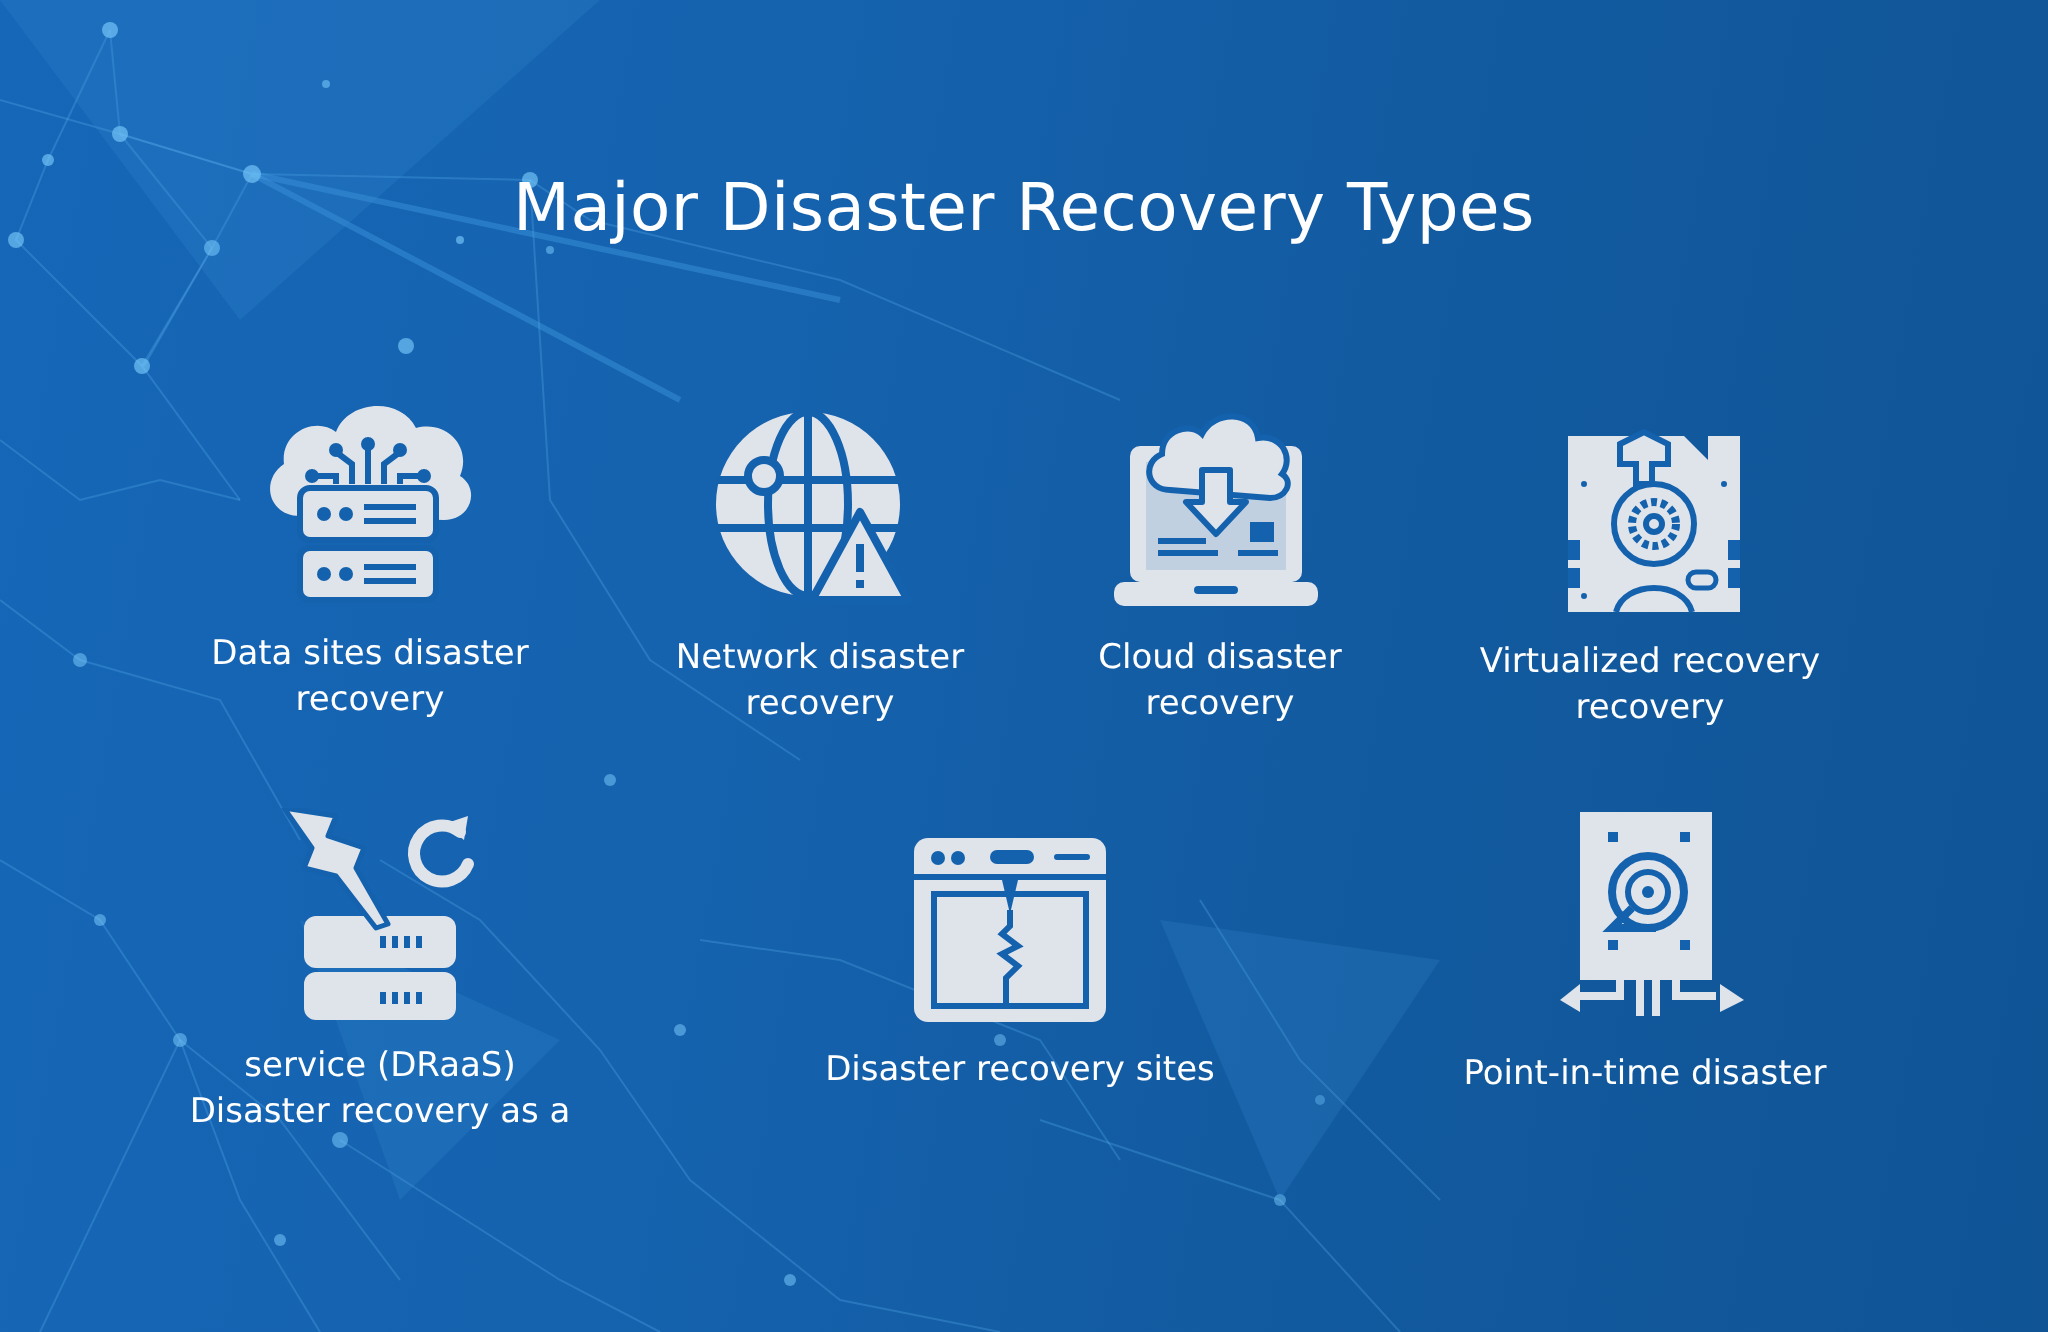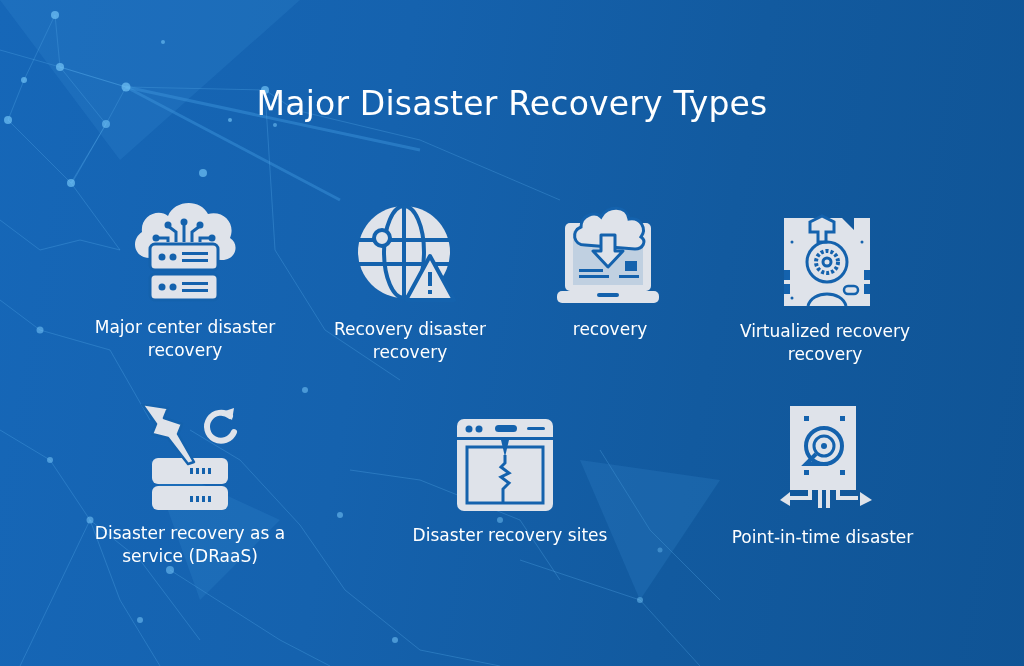--- a/index.html
+++ b/index.html
@@ -110,61 +110,62 @@
           <circle cx="45" cy="61" r="3.5"></circle>
           <circle cx="34" cy="91" r="3.5"></circle>
           <circle cx="45" cy="91" r="3.5"></circle>
         <rect x="54" y="56" width="26" height="3"></rect>
           <rect x="54" y="63" width="26" height="3"></rect>
         <rect x="54" y="86" width="26" height="3"></rect>
           <rect x="54" y="93" width="26" height="3"></rect>
         </g>
     </svg>
     <div class="label" style="left:60px;width:250px;top:316px">
-      <div>Major center disaster</div>
+      <div>Data sites disaster</div>
       <div>recovery</div>
     </div>
   </div>
 
   <div>
     <svg class="icon" style="left:356px;top:204px;width:100px;height:98px" viewBox="0 0 100 98">
       <circle class="g" cx="48" cy="48" r="46"></circle>
       <g class="bs" stroke-width="4">
         <ellipse cx="48" cy="48" rx="20" ry="46"></ellipse>
         <line x1="2" y1="36" x2="94" y2="36"></line>
           <line x1="2" y1="60" x2="94" y2="60"></line>
         <line x1="48" y1="2" x2="48" y2="94"></line>
       </g>
       <circle class="g" cx="26" cy="34" r="8" stroke="#1462ad" stroke-width="4"></circle>
       <path class="g" d="M74,52 L98,96 L50,96 Z" stroke="#1462ad" stroke-width="4" stroke-linejoin="round"></path>
       <rect class="b" x="72" y="68" width="4" height="14"></rect>
         <rect class="b" x="72" y="86" width="4" height="4"></rect>
     </svg>
     <div class="label" style="left:310px;width:200px;top:318px">
-      <div>Recovery disaster</div>
+      <div>Network disaster</div>
       <div>recovery</div>
     </div>
   </div>
 
   <div>
     <svg class="icon" style="left:555px;top:205px;width:106px;height:102px" viewBox="0 0 106 102">
       <rect class="g" x="10" y="18" width="86" height="68" rx="5"></rect>
       <rect class="b" x="18" y="26" width="70" height="54" opacity="0.15"></rect>
       <path class="g" d="M30,40 C18,40 16,26 26,22 C26,10 40,6 46,12 C52,0 72,0 74,14 C86,12 92,24 86,32 C92,36 88,44 80,44 Z" stroke="#1462ad" stroke-width="3"></path>
       <path class="g" d="M46,30 H60 V46 H68 L53,62 L38,46 H46 Z" stroke="#1462ad" stroke-width="3" stroke-linejoin="round"></path>
       <g class="b">
           <rect x="24" y="64" width="24" height="3"></rect>
           <rect x="24" y="70" width="30" height="3"></rect>
           <rect x="70" y="56" width="12" height="10"></rect>
           <rect x="64" y="70" width="20" height="3"></rect>
         </g>
       <rect class="g" x="2" y="86" width="102" height="12" rx="5"></rect>
       <rect class="b" x="42" y="88" width="22" height="4" rx="2"></rect>
     </svg>
     <div class="label" style="left:520px;width:180px;top:318px">
+      <div>Cloud disaster</div>
       <div>recovery</div>
     </div>
   </div>
 
   <div>
     <svg class="icon" style="left:782px;top:212px;width:90px;height:96px" viewBox="0 0 90 96">
       <path class="g" d="M2,6 H60 L72,18 V6 H88 V94 H2 Z"></path>
       <path class="g" d="M28,4 L40,-2 L52,4 V14 H44 V24 H36 V14 H28 Z" transform="translate(0,6)" stroke="#1462ad" stroke-width="3"></path>
       <circle class="bs" cx="45" cy="50" r="20" stroke-width="3"></circle>
       <circle class="bs" cx="45" cy="50" r="11" stroke-width="4" stroke-dasharray="3 2"></circle>
@@ -199,22 +200,22 @@
           <rect x="70" y="64" width="3" height="6"></rect>
         <rect x="52" y="92" width="3" height="6"></rect>
           <rect x="58" y="92" width="3" height="6"></rect>
           <rect x="64" y="92" width="3" height="6"></rect>
           <rect x="70" y="92" width="3" height="6"></rect>
         </g>
       <path d="M92,12 A14,14 0 1 0 96,28" fill="none" stroke="#dfe3ea" stroke-width="6" stroke-linecap="round"></path>
       <path class="g" d="M84,8 L96,4 L94,16 Z"></path>
     </svg>
     <div class="label" style="left:65px;width:250px;top:522px">
+      <div>service (DRaaS)</div>
       <div>Disaster recovery as a</div>
-      <div>service (DRaaS)</div>
     </div>
   </div>
 
   <div>
     <svg class="icon" style="left:457px;top:419px;width:96px;height:92px" viewBox="0 0 96 92">
       <rect class="g" x="0" y="0" width="96" height="92" rx="7"></rect>
       <rect class="b" x="0" y="18" width="96" height="3"></rect>
       <g class="b">
           <circle cx="12" cy="10" r="3.5"></circle>
           <circle cx="22" cy="10" r="3.5"></circle>

